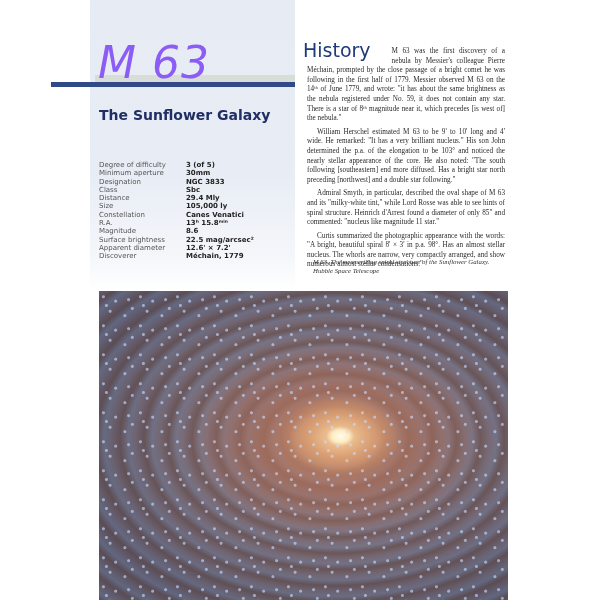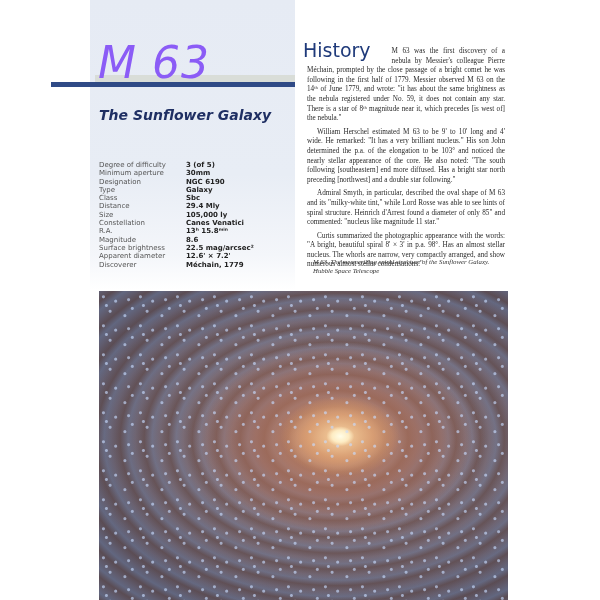--- a/index.html
+++ b/index.html
@@ -21,21 +21,21 @@
   .grey-bar {
     position: absolute; left: 95px; top: 75px; width: 200px; height: 8px;
     background: #d9ddd8; z-index: 2;
   }
   .blue-bar {
     position: absolute; left: 51px; top: 82px; width: 244px; height: 5px;
     background: #2f4a86; z-index: 2;
   }
   .subtitle {
     position: absolute; left: 99px; top: 107px;
-    font-family: "DejaVu Sans", sans-serif; font-style: italic; font-weight: bold;
+    font-family: "DejaVu Sans", sans-serif; font-weight: bold;
     font-size: 14px; color: #1f2f63;
   }
   .stats {
     position: absolute; left: 99px; top: 144px; width: 190px;
     font-family: "DejaVu Sans", sans-serif; font-size: 7px; line-height: 8.3px; margin-top: 17px;
   }
   .stat-row { display: flex; }
   .stat-label { width: 87px; color: #555555; }
   .stat-value { color: #222222; font-weight: bold; }
   .history {
@@ -92,25 +92,21 @@
   <div class="stat-row">
       <span class="stat-label">Degree of difficulty</span>
       <span class="stat-value">3 (of 5)</span>
     </div>
   <div class="stat-row">
       <span class="stat-label">Minimum aperture</span>
       <span class="stat-value">30mm</span>
     </div>
   <div class="stat-row">
       <span class="stat-label">Designation</span>
-      <span class="stat-value">NGC 6190</span>
-    </div>
-  <div class="stat-row">
-      <span class="stat-label">Type</span>
-      <span class="stat-value">Galaxy</span>
+      <span class="stat-value">NGC 3833</span>
     </div>
   <div class="stat-row">
       <span class="stat-label">Class</span>
       <span class="stat-value">Sbc</span>
     </div>
   <div class="stat-row">
       <span class="stat-label">Distance</span>
       <span class="stat-value">29.4 Mly</span>
     </div>
   <div class="stat-row">

